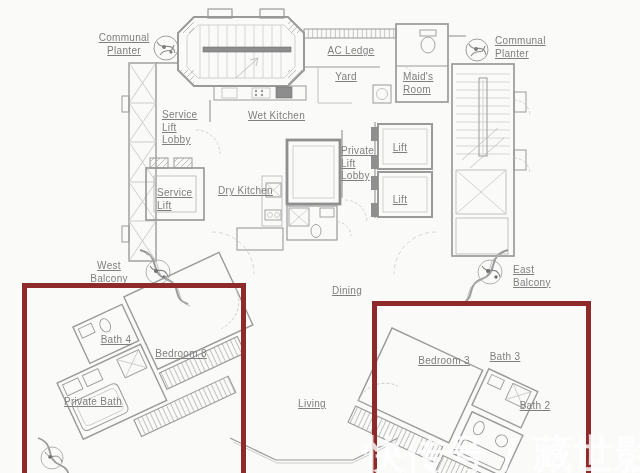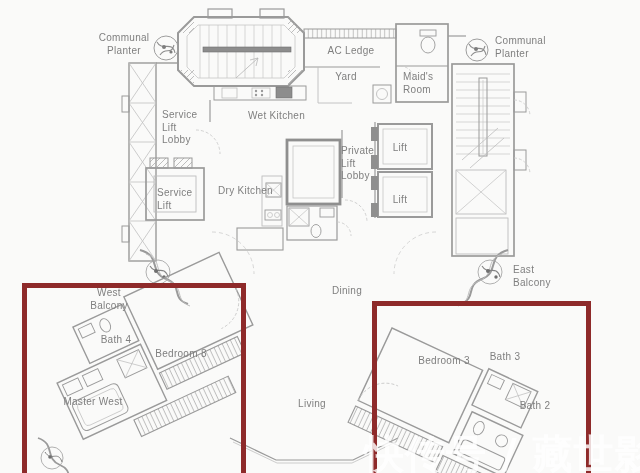--- a/index.html
+++ b/index.html
@@ -7,21 +7,21 @@
     position:relative;width:640px;height:473px;overflow:hidden;
     background:#fafaf9;
     font-family:"Liberation Sans", sans-serif;
   }
   svg{position:absolute;left:0;top:0;}
   .lbl{
     position:absolute;
     font-size:10px;line-height:12.5px;
     color:#7f7f7f;letter-spacing:.3px;white-space:nowrap;
   }
-  .lbl span{display:block;}
+  .lbl span{display:block;text-decoration:underline;}
   .ctr{transform:translateX(-50%);text-align:center;}
   .hbox{
     position:absolute;border:5px solid #8e2a2a;box-sizing:border-box;
     background:transparent;pointer-events:none;
   }
   .hbox.left{left:22px;top:283px;width:224px;height:200px;}
   .hbox.right{left:372px;top:301px;width:219px;height:185px;}
   .watermark{
     position:absolute;left:364px;top:432px;
     font-size:40px;font-weight:700;line-height:44px;
@@ -284,21 +284,21 @@
 
   <div class="lbl" style="left:157px;top:187px;">
     <span>Service</span>
     <span>Lift</span>
   </div>
 
   <div class="lbl" style="left:218px;top:185px;">
     <span>Dry Kitchen</span>
   </div>
 
-  <div class="lbl ctr" style="left:109px;top:260px;margin-top:27px;">
+  <div class="lbl ctr" style="left:109px;top:260px;">
     <span>West</span>
     <span>Balcony</span>
   </div>
 
   <div class="lbl" style="left:513px;top:264px;">
     <span>East</span>
     <span>Balcony</span>
   </div>
 
   <div class="lbl ctr" style="left:311px;top:285px;margin-left:36px;">
@@ -311,21 +311,21 @@
 
   <div class="lbl ctr" style="left:116px;top:334px;text-align:right;">
     <span>Bath 4</span>
   </div>
 
   <div class="lbl ctr" style="left:181px;top:348px;">
     <span>Bedroom 8</span>
   </div>
 
   <div class="lbl ctr" style="left:93px;top:396px;">
-    <span>Master West</span>
+    <span>Private Bath</span>
   </div>
 
   <div class="lbl ctr" style="left:444px;top:355px;">
     <span>Bedroom 3</span>
   </div>
 
   <div class="lbl ctr" style="left:505px;top:351px;">
     <span>Bath 3</span>
   </div>
 

